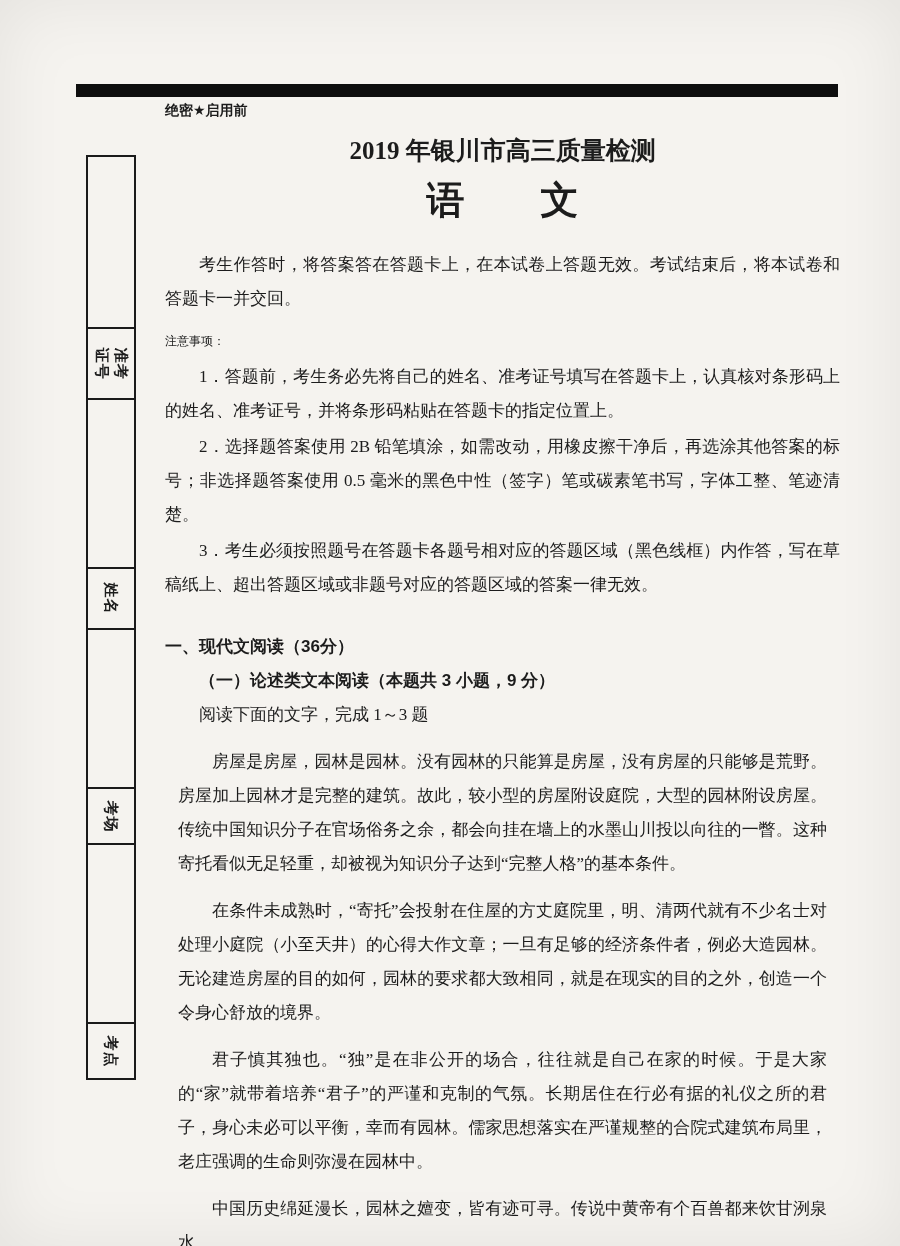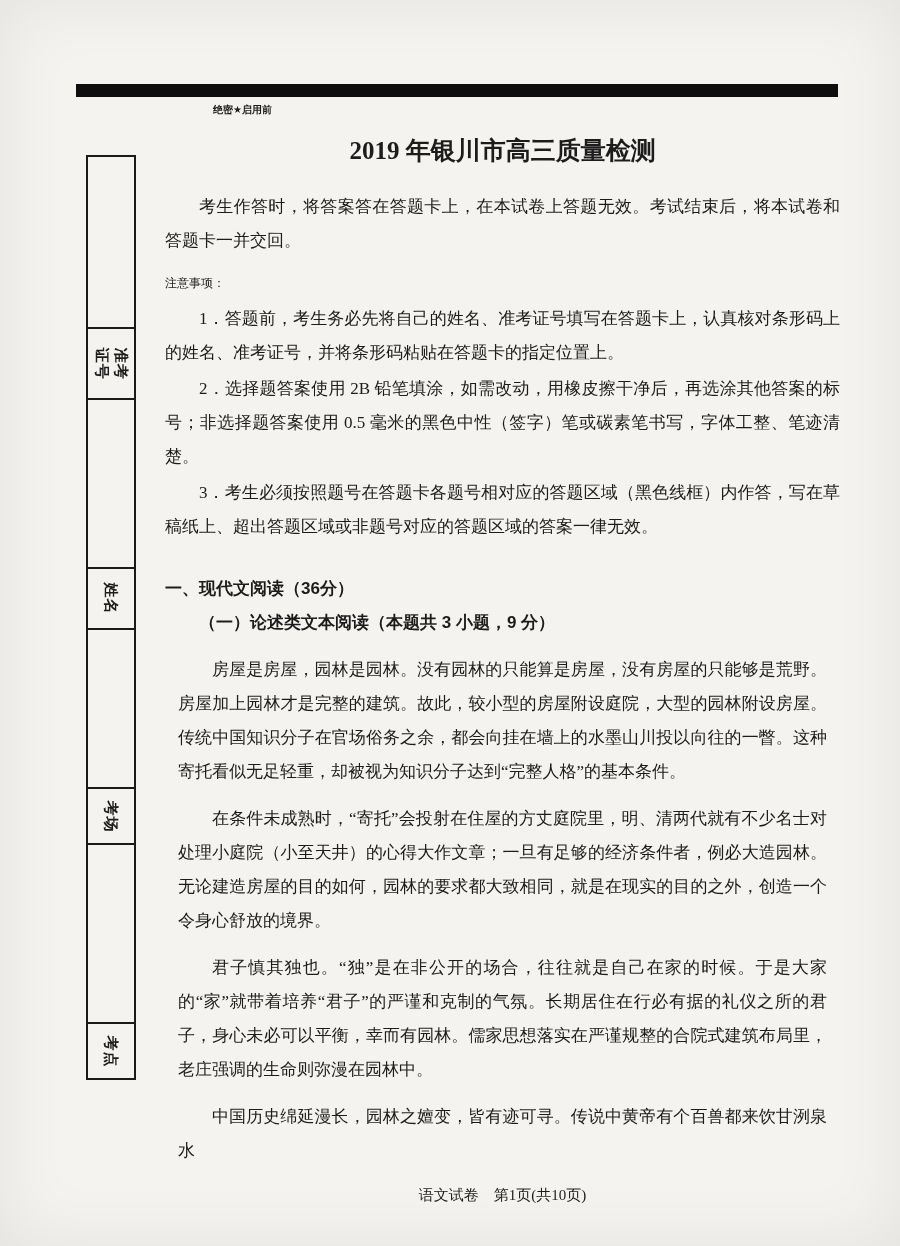--- a/index.html
+++ b/index.html
@@ -43,23 +43,22 @@
     text-align:center;
     letter-spacing:1px;
   }
   
   .content {
     position:absolute; left:165px; top:100px;
     width:675px;
   }
   .security-label {
     font-family:"Liberation Sans","DejaVu Sans",sans-serif;
-    font-weight:700; font-size:10px; line-height:20px;
+    font-weight:700; font-size:14px; line-height:20px;
     text-align:left;
-    margin-left:48px;
   }
   .doc-title {
     margin:14px 0 0 0;
     font-size:25px; font-weight:700;
     text-align:center; line-height:34px;
     font-family:"Liberation Serif","DejaVu Serif",serif;
   }
   .doc-subject {
     margin:6px 0 0 0;
     font-size:38px; font-weight:700;
@@ -122,31 +121,33 @@
       <span class="rot-label">考点</span>
     </div>
   </div>
 
   <div class="content">
 
     <div class="security-label">绝密★启用前</div>
 
     <h1 class="doc-title">2019 年银川市高三质量检测</h1>
 
+    <div class="doc-subject">语　　文</div>
 
     <p class="para intro">考生作答时，将答案答在答题卡上，在本试卷上答题无效。考试结束后，将本试卷和答题卡一并交回。</p>
 
     <p class="para notice-title">注意事项：</p>
 
     <p class="para notice">1．答题前，考生务必先将自己的姓名、准考证号填写在答题卡上，认真核对条形码上的姓名、准考证号，并将条形码粘贴在答题卡的指定位置上。</p>
     <p class="para notice">2．选择题答案使用 2B 铅笔填涂，如需改动，用橡皮擦干净后，再选涂其他答案的标号；非选择题答案使用 0.5 毫米的黑色中性（签字）笔或碳素笔书写，字体工整、笔迹清楚。</p>
     <p class="para notice">3．考生必须按照题号在答题卡各题号相对应的答题区域（黑色线框）内作答，写在草稿纸上、超出答题区域或非题号对应的答题区域的答案一律无效。</p>
 
     <p class="para section-heading">一、现代文阅读（36分）</p>
     <p class="para subsection-heading">（一）论述类文本阅读（本题共 3 小题，9 分）</p>
+    <p class="para reading-instruction">阅读下面的文字，完成 1～3 题</p>
 
     <p class="para body-para">房屋是房屋，园林是园林。没有园林的只能算是房屋，没有房屋的只能够是荒野。房屋加上园林才是完整的建筑。故此，较小型的房屋附设庭院，大型的园林附设房屋。传统中国知识分子在官场俗务之余，都会向挂在墙上的水墨山川投以向往的一瞥。这种寄托看似无足轻重，却被视为知识分子达到“完整人格”的基本条件。</p>
     <p class="para body-para">在条件未成熟时，“寄托”会投射在住屋的方丈庭院里，明、清两代就有不少名士对处理小庭院（小至天井）的心得大作文章；一旦有足够的经济条件者，例必大造园林。无论建造房屋的目的如何，园林的要求都大致相同，就是在现实的目的之外，创造一个令身心舒放的境界。</p>
     <p class="para body-para">君子慎其独也。“独”是在非公开的场合，往往就是自己在家的时候。于是大家的“家”就带着培养“君子”的严谨和克制的气氛。长期居住在行必有据的礼仪之所的君子，身心未必可以平衡，幸而有园林。儒家思想落实在严谨规整的合院式建筑布局里，老庄强调的生命则弥漫在园林中。</p>
     <p class="para body-para">中国历史绵延漫长，园林之嬗变，皆有迹可寻。传说中黄帝有个百兽都来饮甘洌泉水</p>
 
     <div class="footer-line">语文试卷　第1页(共10页)</div>
 
   </div>
 

